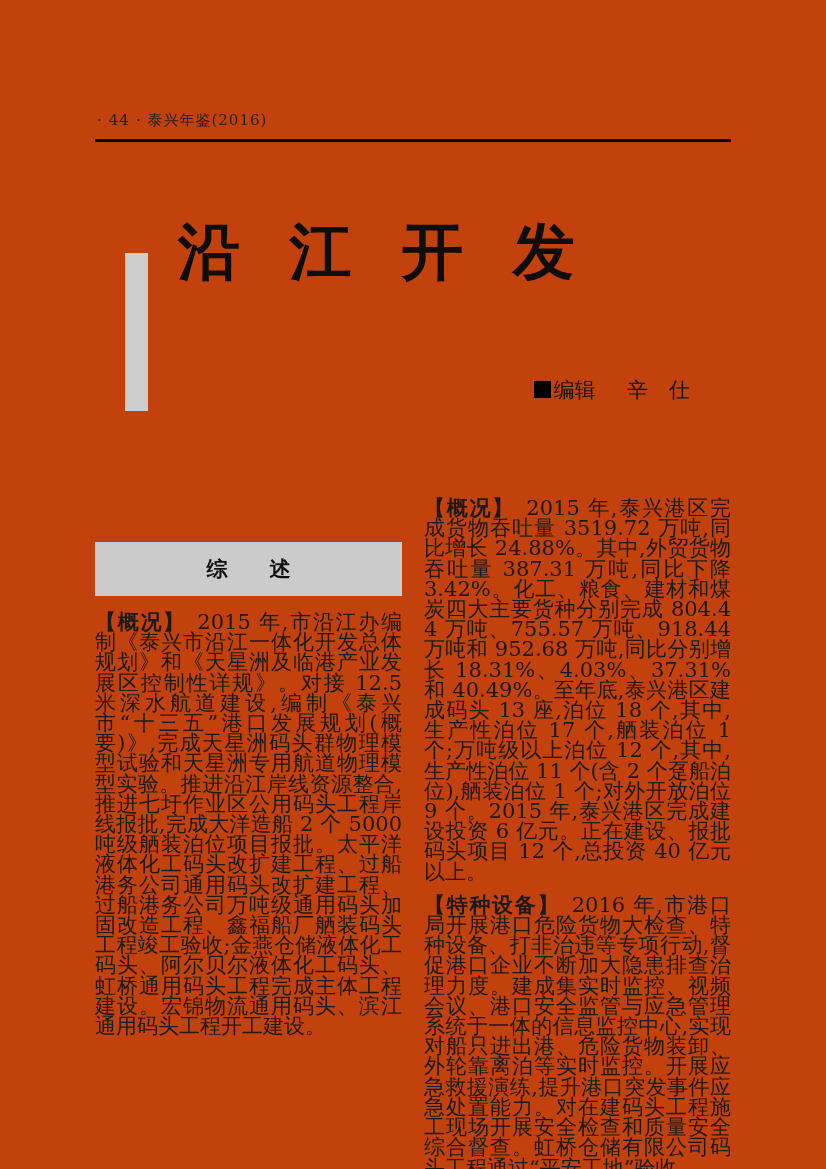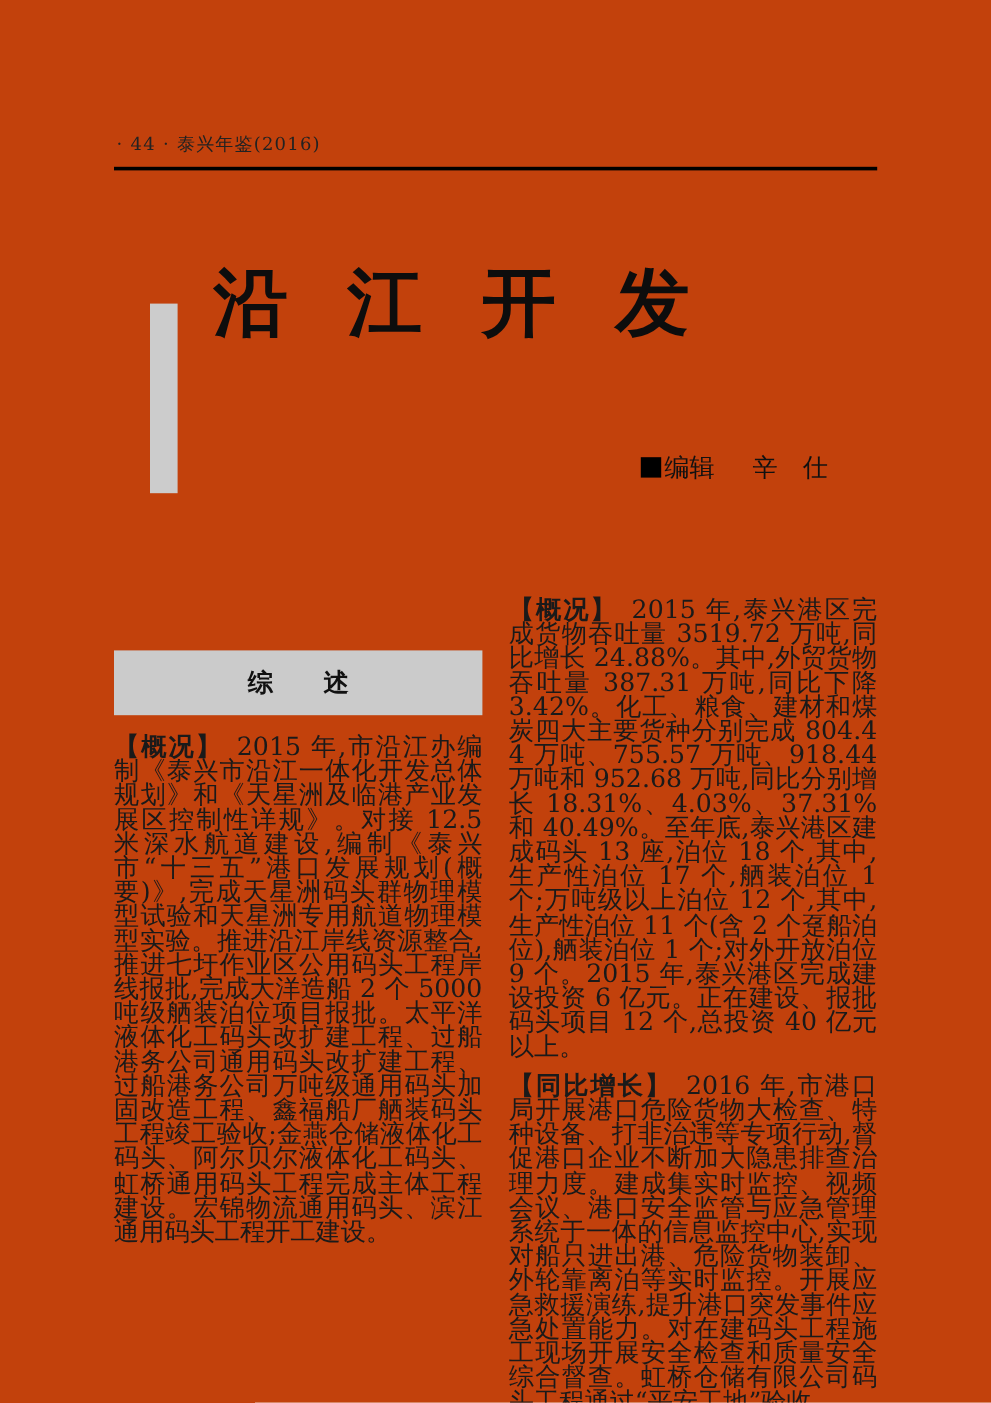--- a/index.html
+++ b/index.html
@@ -140,18 +140,18 @@
       <p class="para">
         <span class="tag">【概况】</span><span>2015 年,市沿江办编制《泰兴市沿江一体化开发总体规划》和《天星洲及临港产业发展区控制性详规》。对接 12.5 米深水航道建设,编制《泰兴市“十三五”港口发展规划(概要)》,完成天星洲码头群物理模型试验和天星洲专用航道物理模型实验。推进沿江岸线资源整合,推进七圩作业区公用码头工程岸线报批,完成大洋造船 2 个 5000 吨级舾装泊位项目报批。太平洋液体化工码头改扩建工程、过船港务公司通用码头改扩建工程、过船港务公司万吨级通用码头加固改造工程、鑫福船厂舾装码头工程竣工验收;金燕仓储液体化工码头、阿尔贝尔液体化工码头、虹桥通用码头工程完成主体工程建设。宏锦物流通用码头、滨江通用码头工程开工建设。</span>
       </p>
     </div>
 
     <div class="col">
       <p class="para">
         <span class="tag">【概况】</span><span>2015 年,泰兴港区完成货物吞吐量 3519.72 万吨,同比增长 24.88%。其中,外贸货物吞吐量 387.31 万吨,同比下降 3.42%。化工、粮食、建材和煤炭四大主要货种分别完成 804.44 万吨、755.57 万吨、918.44 万吨和 952.68 万吨,同比分别增长 18.31%、4.03%、37.31%和 40.49%。至年底,泰兴港区建成码头 13 座,泊位 18 个,其中,生产性泊位 17 个,舾装泊位 1 个;万吨级以上泊位 12 个,其中,生产性泊位 11 个(含 2 个趸船泊位),舾装泊位 1 个;对外开放泊位 9 个。2015 年,泰兴港区完成建设投资 6 亿元。正在建设、报批码头项目 12 个,总投资 40 亿元以上。</span>
       </p>
       <p class="para">
-        <span class="tag">【同比增长】</span><span>2016 年,市港口局开展港口危险货物大检查、特种设备、打非治违等专项行动,督促港口企业不断加大隐患排查治理力度。建成集实时监控、视频会议、港口安全监管与应急管理系统于一体的信息监控中心,实现对船只进出港、危险货物装卸、外轮靠离泊等实时监控。开展应急救援演练,提升港口突发事件应急处置能力。对在建码头工程施工现场开展安全检查和质量安全综合督查。虹桥仓储有限公司码头工程通过“平安工地”验收。</span>
+        <span class="tag">【特种设备】</span><span>2016 年,市港口局开展港口危险货物大检查、特种设备、打非治违等专项行动,督促港口企业不断加大隐患排查治理力度。建成集实时监控、视频会议、港口安全监管与应急管理系统于一体的信息监控中心,实现对船只进出港、危险货物装卸、外轮靠离泊等实时监控。开展应急救援演练,提升港口突发事件应急处置能力。对在建码头工程施工现场开展安全检查和质量安全综合督查。虹桥仓储有限公司码头工程通过“平安工地”验收。</span>
       </p>
     </div>
 
   </div>
 </div>
 
 </body></html>

